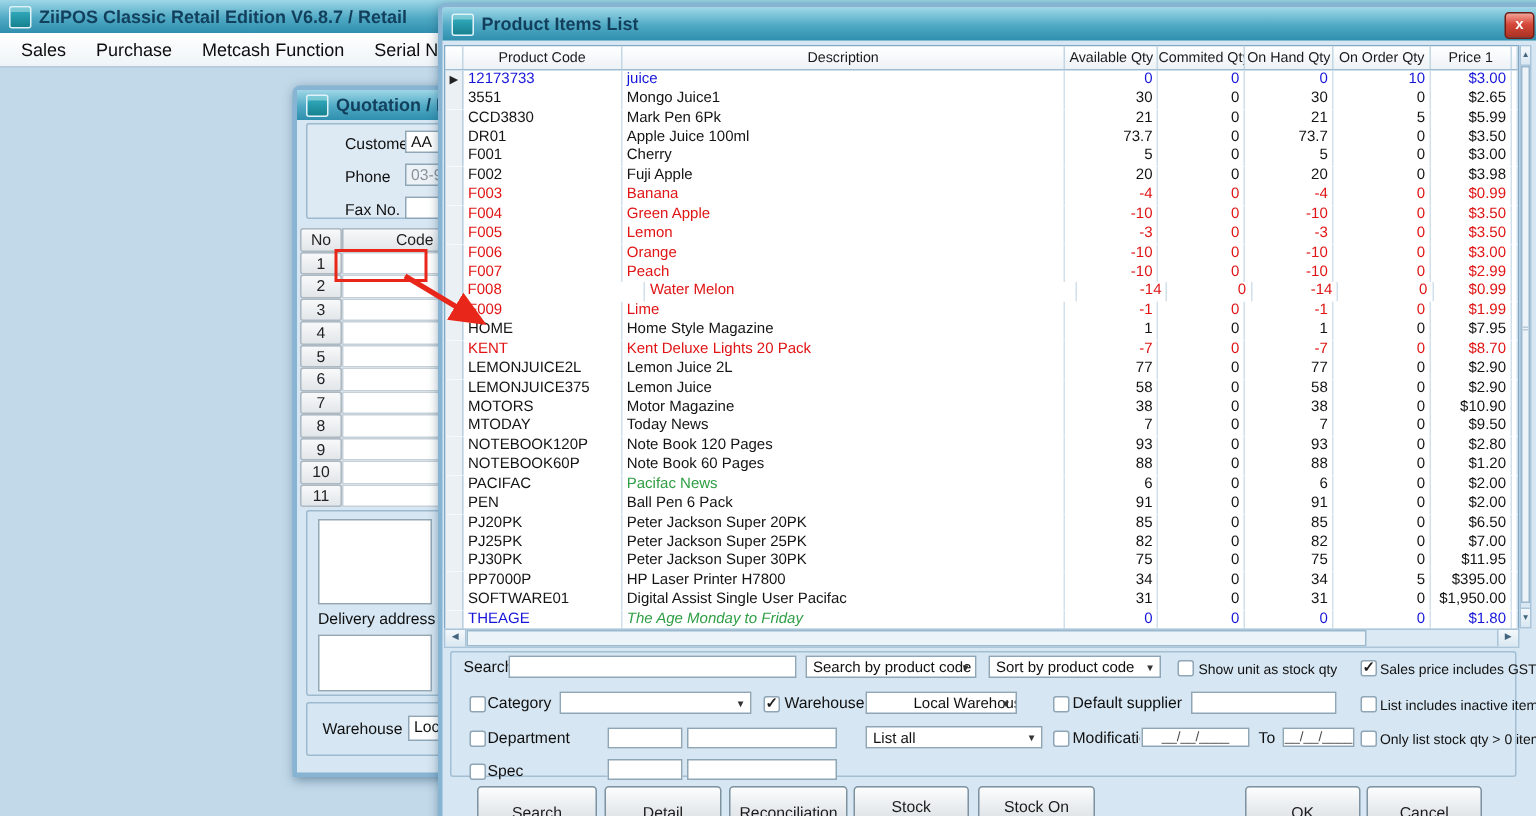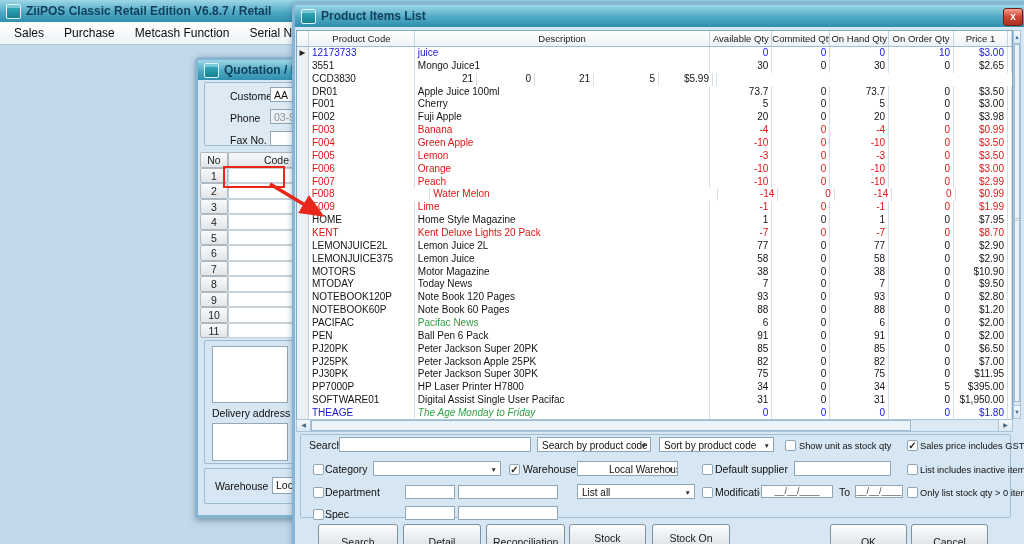--- a/index.html
+++ b/index.html
@@ -224,20 +224,21 @@
             <div class="tc num" style="width: 62px;">30</div>
             <div class="tc num" style="width: 58px;">0</div>
             <div class="tc num" style="width: 59px;">30</div>
             <div class="tc num" style="width: 65px;">0</div>
             <div class="tc num price" style="width: 54px;">$2.65</div>
             <div class="tc" style="width: 4px;"></div>
           </div>
           <div class="trow st-black">
             <div class="tc ind" style="width: 12px;"></div>
             <div class="tc txt code" style="width: 106px;">CCD3830</div>
+            <div class="tc txt desc" style="width: 296px;">Mark Pen 6Pk</div>
             <div class="tc num" style="width: 62px;">21</div>
             <div class="tc num" style="width: 58px;">0</div>
             <div class="tc num" style="width: 59px;">21</div>
             <div class="tc num" style="width: 65px;">5</div>
             <div class="tc num price" style="width: 54px;">$5.99</div>
             <div class="tc" style="width: 4px;"></div>
           </div>
           <div class="trow st-black">
             <div class="tc ind" style="width: 12px;"></div>
             <div class="tc txt code" style="width: 106px;">DR01</div>
@@ -465,21 +466,21 @@
             <div class="tc num" style="width: 62px;">85</div>
             <div class="tc num" style="width: 58px;">0</div>
             <div class="tc num" style="width: 59px;">85</div>
             <div class="tc num" style="width: 65px;">0</div>
             <div class="tc num price" style="width: 54px;">$6.50</div>
             <div class="tc" style="width: 4px;"></div>
           </div>
           <div class="trow st-black">
             <div class="tc ind" style="width: 12px;"></div>
             <div class="tc txt code" style="width: 106px;">PJ25PK</div>
-            <div class="tc txt desc" style="width: 296px;">Peter Jackson Apple 25PK</div>
+            <div class="tc txt desc" style="width: 296px;">Peter Jackson Super 25PK</div>
             <div class="tc num" style="width: 62px;">82</div>
             <div class="tc num" style="width: 58px;">0</div>
             <div class="tc num" style="width: 59px;">82</div>
             <div class="tc num" style="width: 65px;">0</div>
             <div class="tc num price" style="width: 54px;">$7.00</div>
             <div class="tc" style="width: 4px;"></div>
           </div>
           <div class="trow st-black">
             <div class="tc ind" style="width: 12px;"></div>
             <div class="tc txt code" style="width: 106px;">PJ30PK</div>

